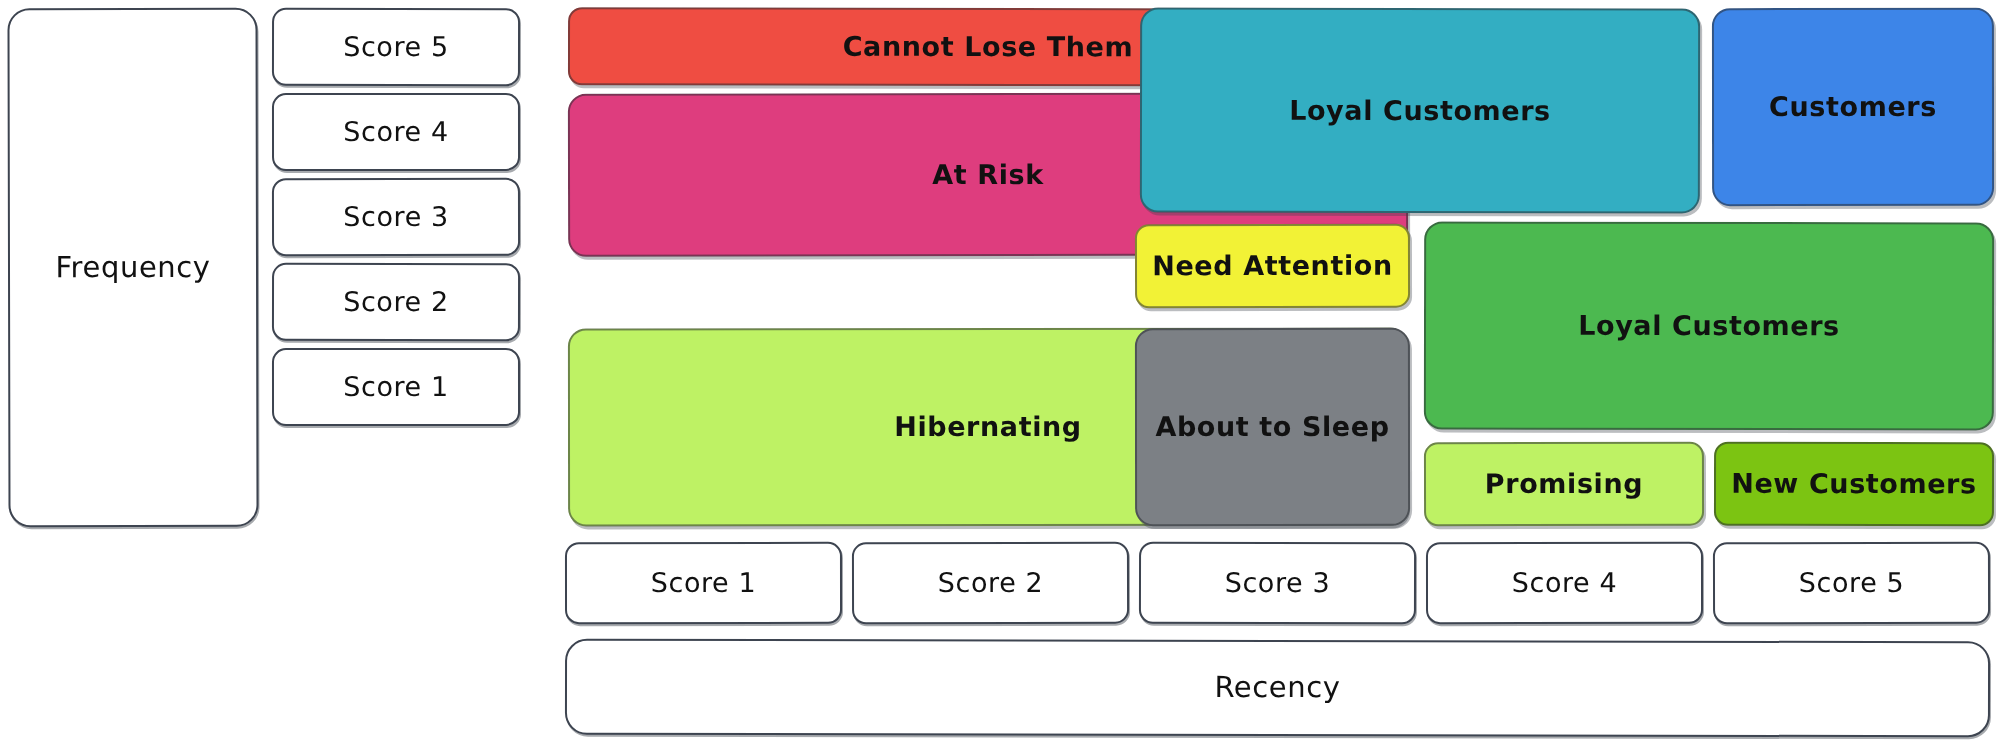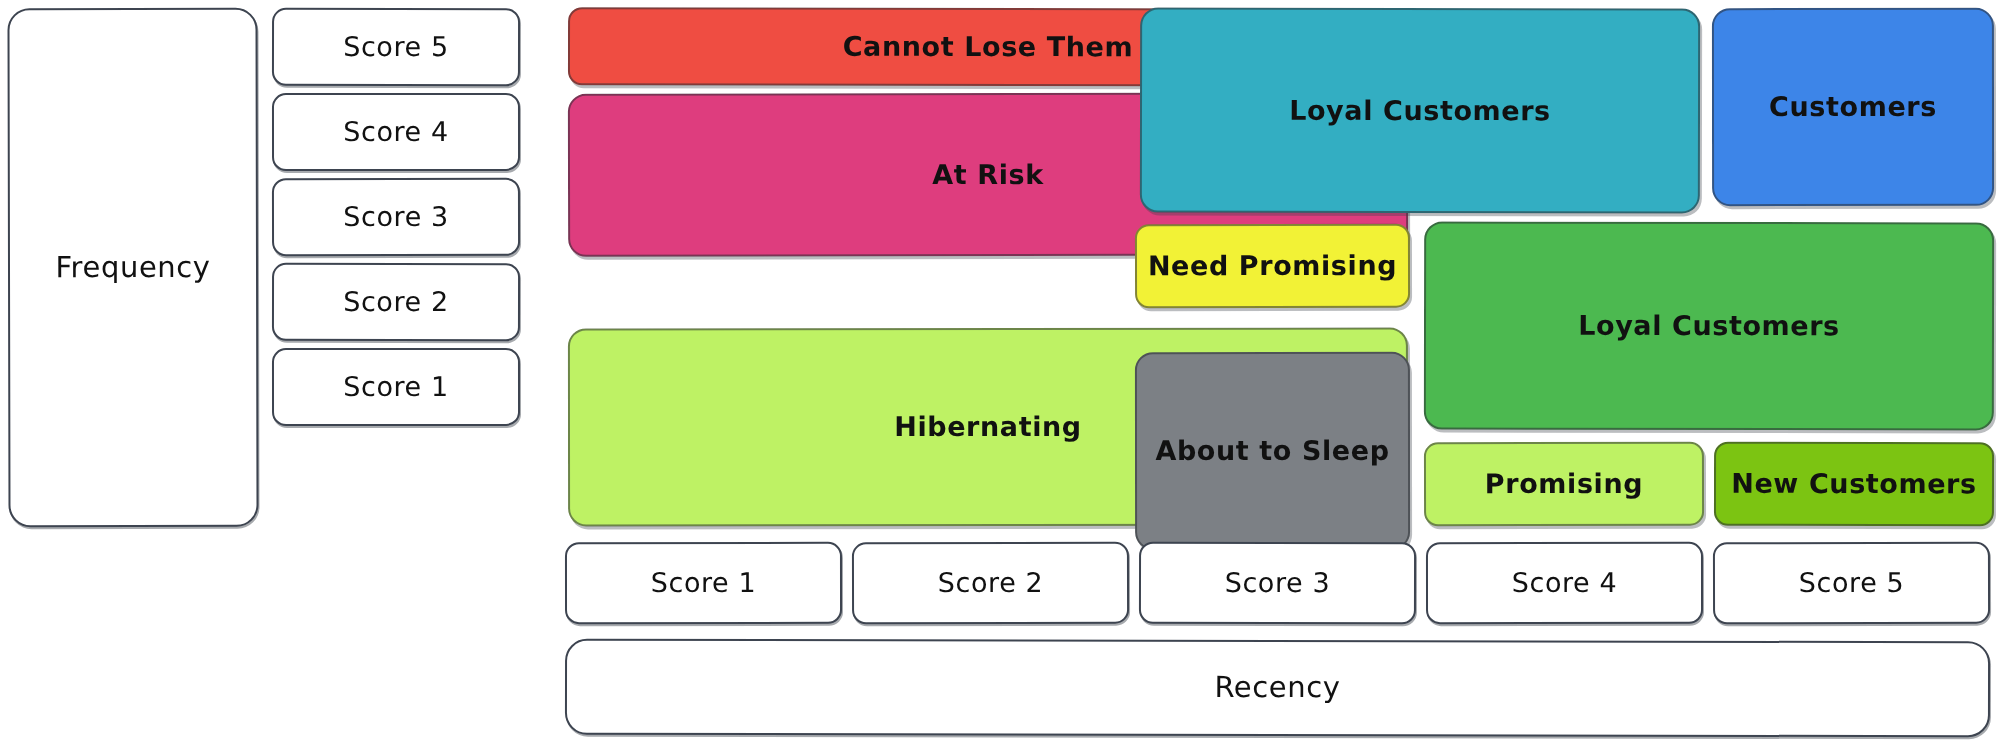--- a/index.html
+++ b/index.html
@@ -85,25 +85,25 @@
   <div class="box seg seg-label skew-b" style="left:568px; top:8px; width:840px; height:78px; background:#ef4d42;">Cannot Lose Them</div>
 
   <div class="box seg seg-label skew-a" style="left:568px; top:93px; width:840px; height:163px; background:#de3d7e; border-radius:18px;">At Risk</div>
 
   <div class="box seg seg-label skew-c" style="left:568px; top:328px; width:840px; height:198px; background:#bef264; border-radius:18px;">Hibernating</div>
 
   <div class="box seg seg-label skew-b" style="left:1140px; top:8px; width:560px; height:205px; background:#33aec2; border-radius:18px;">Loyal Customers</div>
 
   <div class="box seg seg-label skew-c" style="left:1712px; top:8px; width:282px; height:198px; background:#3d85e8; border-radius:18px;">Customers</div>
 
-  <div class="box seg seg-label skew-a" style="left:1135px; top:224px; width:275px; height:84px; background:#f2f236;">Need Promising</div>
+  <div class="box seg seg-label skew-a" style="left:1135px; top:224px; width:275px; height:84px; background:#f2f236;">Need Attention</div>
 
   <div class="box seg seg-label skew-b" style="left:1424px; top:222px; width:570px; height:208px; background:#4cb950; border-radius:18px;">Loyal Customers</div>
 
-  <div class="box seg seg-label skew-c" style="left:1135px; top:328px; width:275px; height:198px; background:#7c8085; border-radius:18px;margin-top:24px;">About to Sleep</div>
+  <div class="box seg seg-label skew-c" style="left:1135px; top:328px; width:275px; height:198px; background:#7c8085; border-radius:18px;">About to Sleep</div>
 
   <div class="box seg seg-label skew-a" style="left:1424px; top:442px; width:280px; height:84px; background:#bef264;">Promising</div>
 
   <div class="box seg seg-label skew-b" style="left:1714px; top:442px; width:280px; height:84px; background:#7cc412;">New Customers</div>
 
   <div class="box plain skew-c" style="left:565px; top:542px; width:277px; height:82px;">Score 1</div>
 
   <div class="box plain skew-a" style="left:852px; top:542px; width:277px; height:82px;">Score 2</div>
 
   <div class="box plain skew-b" style="left:1139px; top:542px; width:277px; height:82px;">Score 3</div>

